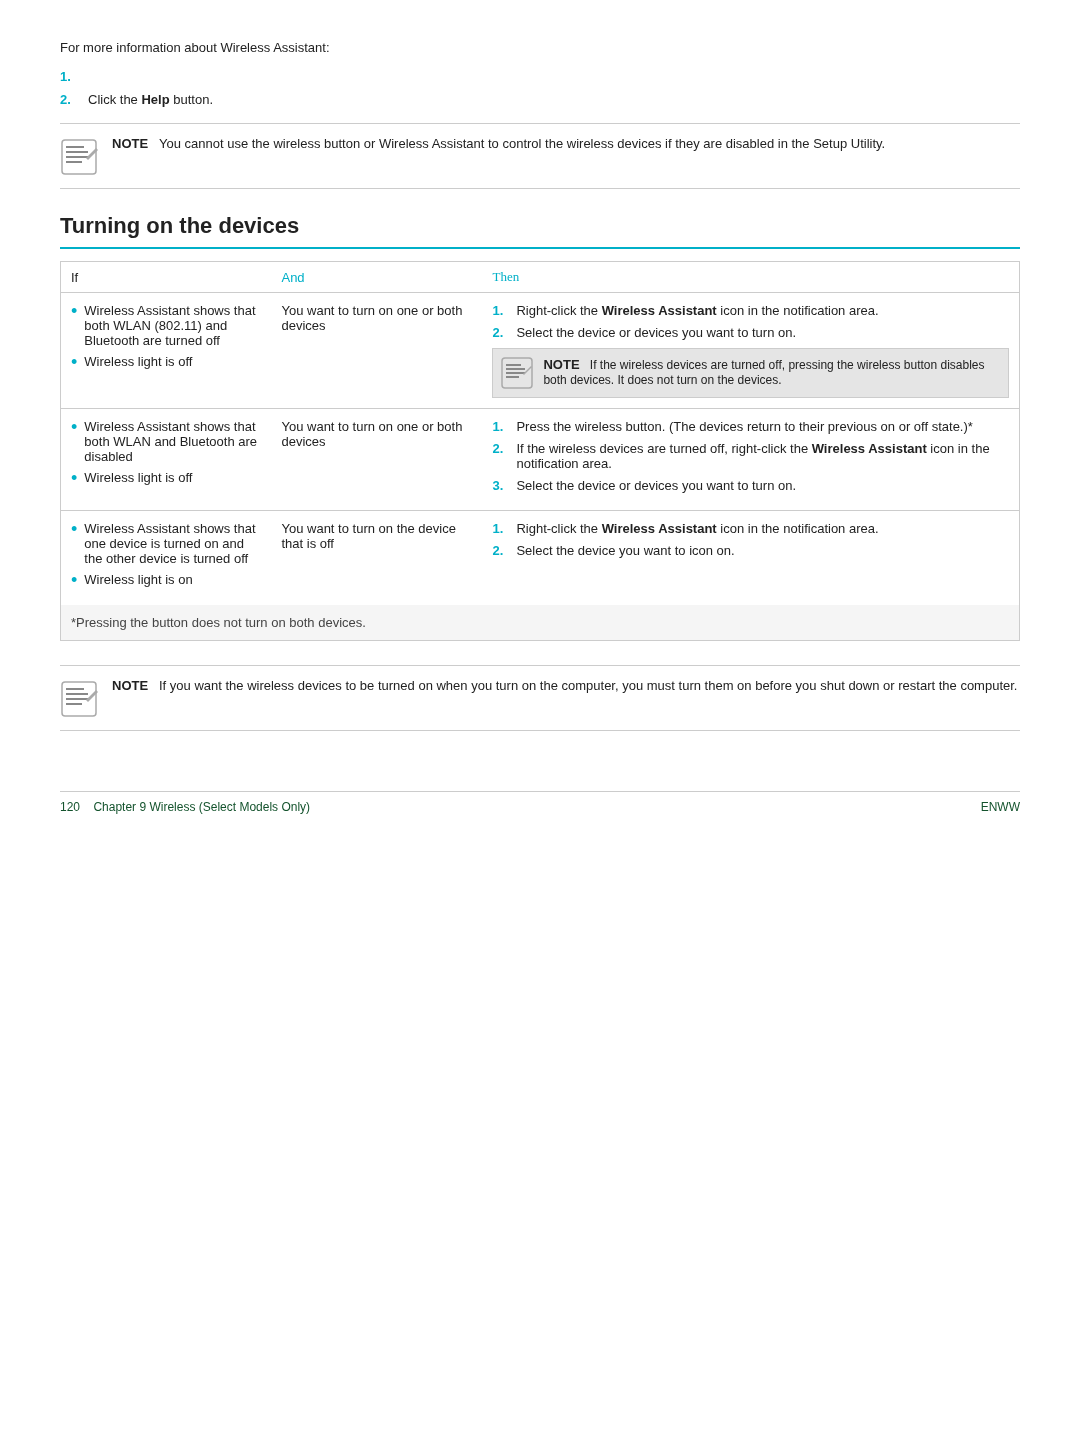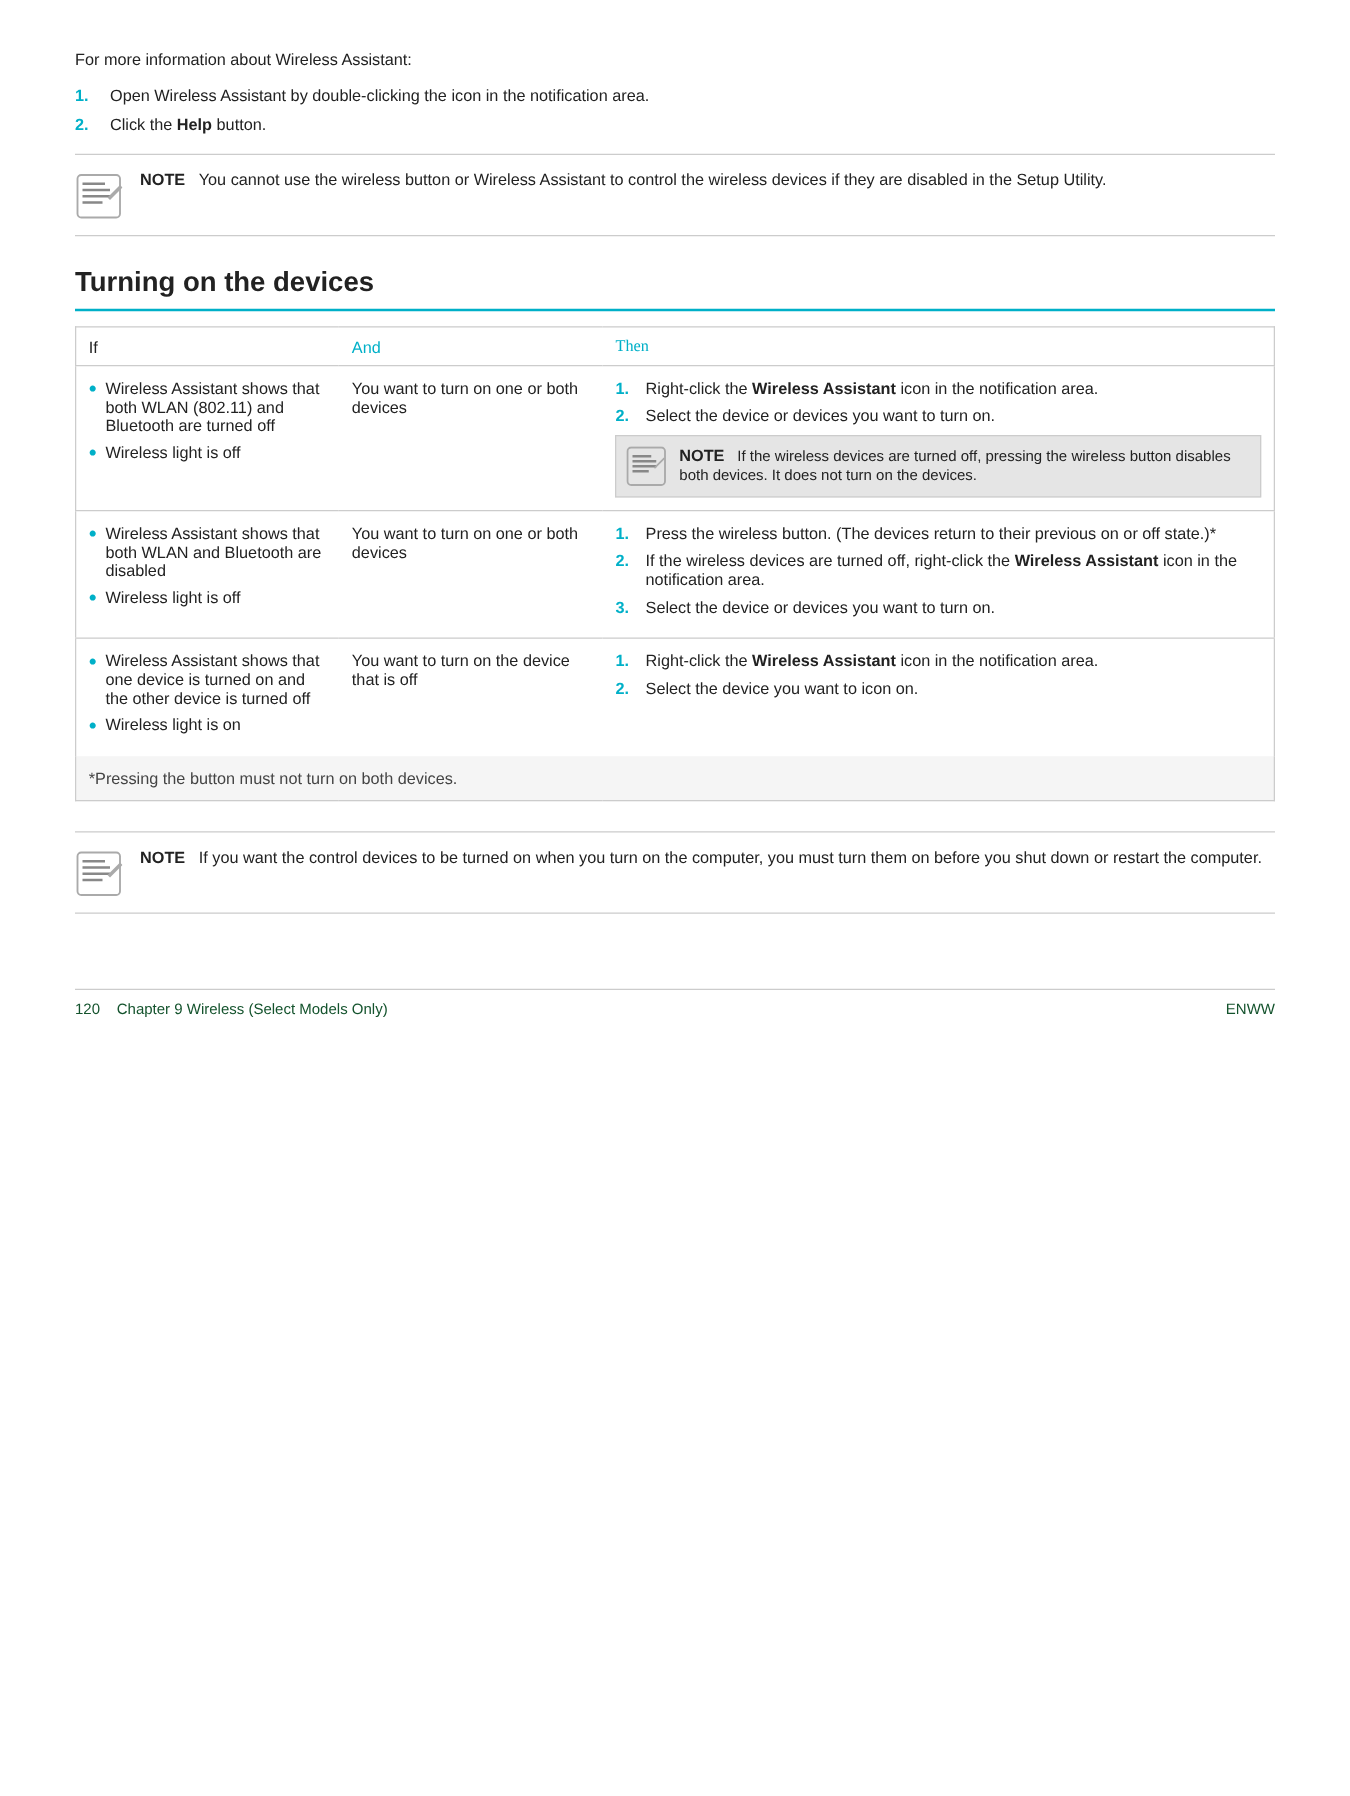--- a/index.html
+++ b/index.html
@@ -166,21 +166,20 @@
     }
   </style>
 </head>
 <body>
 
 <p class="intro-text">For more information about Wireless Assistant:</p>
 
 <ol class="numbered-list">
   <li>
     <span class="num">1.</span>
-    <span>Open Wireless Assistant by double-clicking the icon in the notification area.</span>
   </li>
   <li>
     <span class="num">2.</span>
     <span>Click the <strong>Help</strong> button.</span>
   </li>
 </ol>
 
 <div class="note-box">
   <svg class="note-icon" viewBox="0 0 38 38" xmlns="http://www.w3.org/2000/svg">
     <rect x="2" y="2" width="34" height="34" rx="3" fill="none" stroke="#aaa" stroke-width="1.5"></rect>
@@ -305,37 +304,37 @@
           <li>
             <span class="then-num">2.</span>
             <span>Select the device you want to icon on.</span>
           </li>
         </ol>
       </td>
     </tr>
   </tbody>
   <tfoot>
     <tr>
-      <td colspan="3" class="footnote">*Pressing the button must not turn on both devices.</td>
+      <td colspan="3" class="footnote">*Pressing the button does not turn on both devices.</td>
     </tr>
   </tfoot>
 </table>
 
 <div class="bottom-note">
   <svg class="note-icon" viewBox="0 0 38 38" xmlns="http://www.w3.org/2000/svg">
     <rect x="2" y="2" width="34" height="34" rx="3" fill="none" stroke="#aaa" stroke-width="1.5"></rect>
     <rect x="6" y="8" width="18" height="2" fill="#888"></rect>
     <rect x="6" y="13" width="22" height="2" fill="#888"></rect>
     <rect x="6" y="18" width="22" height="2" fill="#888"></rect>
     <rect x="6" y="23" width="16" height="2" fill="#888"></rect>
     <path d="M26 20 L36 10 L38 12 L28 22 Z" fill="#aaa"></path>
   </svg>
   <div>
     <span class="note-label">NOTE</span>
-    <span class="note-text">&nbsp;&nbsp;<span>If you want the control devices to be turned on when you turn on the computer, you must turn them on before you shut down or restart the computer.</span></span>
+    <span class="note-text">&nbsp;&nbsp;<span>If you want the wireless devices to be turned on when you turn on the computer, you must turn them on before you shut down or restart the computer.</span></span>
   </div>
 </div>
 
 <div class="footer-bar">
   <span>
     <span>120</span>&nbsp;&nbsp;&nbsp;&nbsp;<span>Chapter 9    Wireless (Select Models Only)</span>
   </span>
   <span>ENWW</span>
 </div>
 

